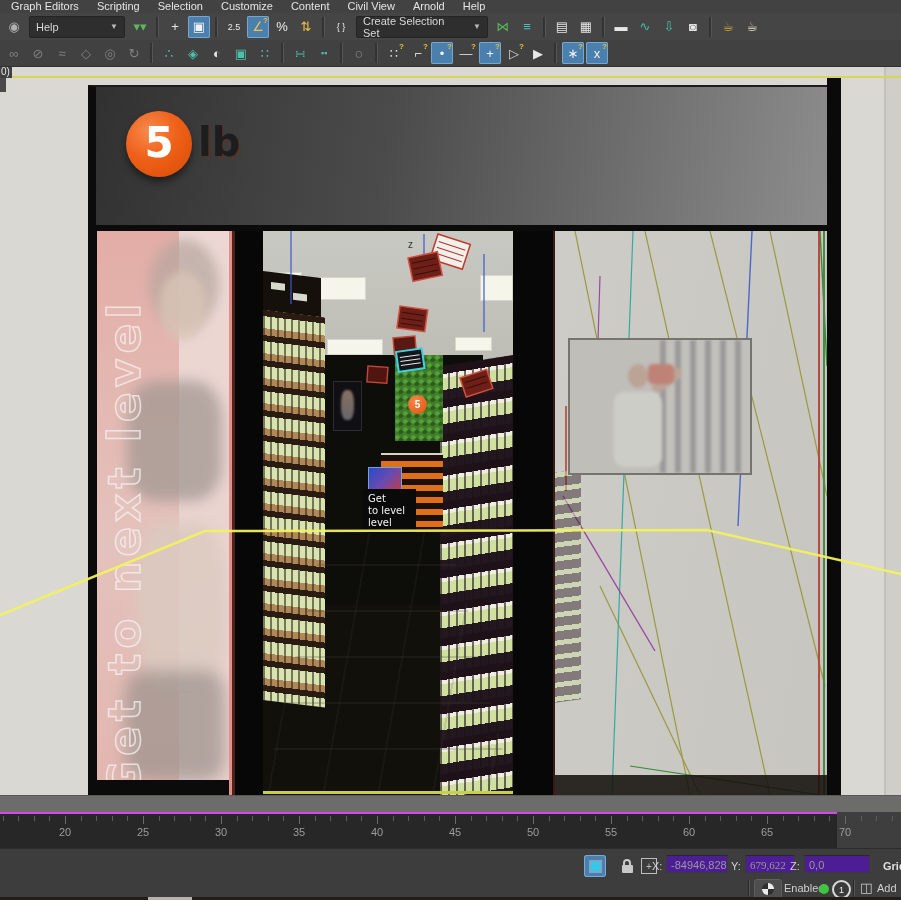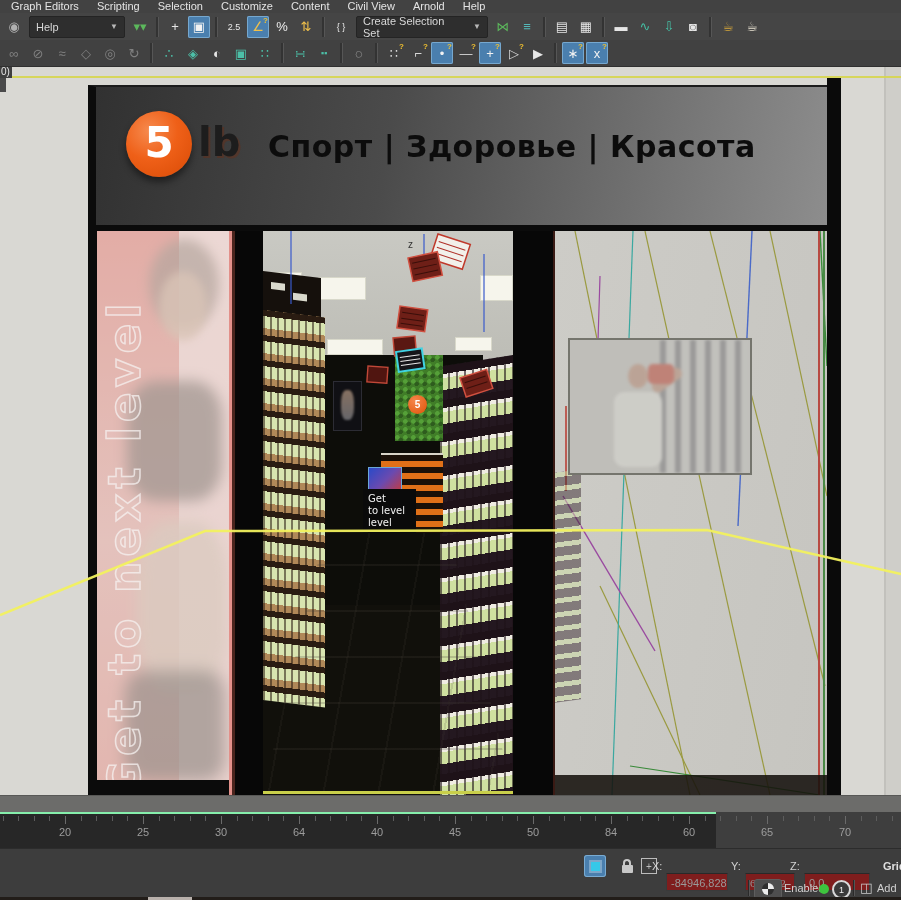--- a/index.html
+++ b/index.html
@@ -136,41 +136,41 @@
   .tv .shake{position:absolute;left:78px;top:24px;width:26px;height:20px;border-radius:5px;background:#c04838;}
   .tv .wire1,.tv .wire2{position:absolute;top:-107px;width:2px;height:107px;background:#1c1c1c;}
   .glass-bottom{position:absolute;left:0;bottom:0;width:100%;height:20px;background:rgba(22,17,12,.88);z-index:3;}
   .glass-edge-red{position:absolute;left:263px;top:0;width:2px;height:564px;background:#b84a42;z-index:3;}
   .glass-edge-green{position:absolute;left:268px;top:0;width:2px;height:564px;background:#4a8a46;z-index:3;}
   
   .ground-band{position:absolute;left:0;top:729px;width:901px;height:17px;background:#6c6c6a;
         border-top:1px solid #585856;z-index:8;}
   svg.overlay{position:absolute;left:0;top:0;width:901px;height:746px;z-index:30;pointer-events:none;}
   
-  .ruler{position:absolute;left:0;top:812px;width:716px;height:36px;background:#272727;
-        border-top:2px solid #86efac;z-index:50;}
+  .ruler{position:absolute;left:0;top:812px;width:837px;height:36px;background:#272727;
+        border-top:2px solid #d946ef;z-index:50;}
   .tick{position:absolute;top:2px;width:1px;height:5px;background:#5c5c5c;}
   .tick.major{height:8px;background:#6a6a6a;}
   .tlabel{position:absolute;top:12px;transform:translateX(-50%);font-size:11px;color:#9c9c9c;}
   
   .statusbar{position:absolute;left:0;top:848px;width:901px;height:49px;background:#3d3d3d;
         border-top:1px solid #2c2c2c;z-index:50;font-size:11px;color:#d6d6d6;}
   .sb-ico{position:absolute;top:6px;width:22px;height:22px;border-radius:3px;display:flex;
         align-items:center;justify-content:center;}
   .iso{left:584px;background:#4a7fae;box-shadow:inset 0 0 0 1px #79abd2;}
   .iso .core{width:9px;height:9px;background:#35c8e8;box-shadow:0 0 0 2px rgba(220,240,250,.35);}
   .lock-ico{left:616px;}
   .lock-body{position:relative;width:11px;height:8px;background:#c8c8c8;border-radius:1px;margin-top:5px;}
   .lock-body:before{content:"";position:absolute;left:1.5px;top:-6px;width:8px;height:6px;
         border:2px solid #c8c8c8;border-bottom:none;border-radius:4px 4px 0 0;box-sizing:border-box;}
   .gizmo-ico{left:638px;}
   .gizmo-box{width:14px;height:14px;border:1px solid #bcbcbc;display:flex;align-items:center;
         justify-content:center;font-size:10px;color:#bcbcbc;}
   .sb-label{position:absolute;top:11px;color:#d2d2d2;}
-  .sb-field{position:absolute;top:24px;height:18px;background:#7f1d1d;border:1px solid #3a3a3a;
+  .sb-field{position:absolute;top:6px;height:18px;background:#4c1d95;border:1px solid #3a3a3a;
         border-top-color:#292929;color:#999;line-height:18px;padding:0 4px;box-sizing:border-box;
         overflow:hidden;white-space:nowrap;}
   .lx{left:652px;} .fx{left:666px;width:62px;}
   .ly{left:731px;} .fy{left:745px;width:50px;font-family:Liberation Serif, serif;}
   .lz{left:790px;} .fz{left:804px;width:66px;}
   .grid-lbl{position:absolute;left:883px;top:11px;font-weight:bold;color:#e0e0e0;}
   .sb2-sep{position:absolute;top:31px;width:1px;height:16px;background:#2a2a2a;border-right:1px solid #555;}
   .shield-btn{position:absolute;left:754px;top:30px;width:26px;height:18px;background:#4e4e4e;
         border:1px solid #5e5e5e;border-radius:3px;display:flex;align-items:center;justify-content:center;}
   .shield{width:12px;height:12px;border-radius:50%;
@@ -371,21 +371,20 @@
     <div class="corner-label">0)</div>
     <div class="yellow-topline"></div>
     <div class="wall-right-shade"></div>
     <div class="frame-right-col"></div>
 
     <div class="sign">
       <div class="logo-circle">
         <span class="five">5</span>
       </div>
       <div class="logo-suffix">lb</div>
-      <div class="sign-title">Спорт | Здоровье | Красота</div>
     </div>
 
     <div class="poster">
       <div class="redband"></div>
       <div class="hair"></div>
       <div class="face"></div>
       <div class="bra"></div>
       <div class="torso"></div>
       <div class="legs"></div>
       <div class="haze"></div>
@@ -565,25 +564,25 @@
       <div class="tick" style="left: 798.2px;"></div>
       <div class="tick" style="left: 813.8px;"></div>
       <div class="tick" style="left: 829.4px;"></div>
       <div class="tick major" style="left: 845px;"></div>
       <div class="tick" style="left: 860.6px;"></div>
       <div class="tick" style="left: 876.2px;"></div>
       <div class="tick" style="left: 891.8px;"></div>
       <div class="tlabel" style="left: 65px;">20</div>
       <div class="tlabel" style="left: 143px;">25</div>
       <div class="tlabel" style="left: 221px;">30</div>
-      <div class="tlabel" style="left: 299px;">64</div>
+      <div class="tlabel" style="left: 299px;">35</div>
       <div class="tlabel" style="left: 377px; text-align: right;">40</div>
       <div class="tlabel" style="left: 455px;">45</div>
       <div class="tlabel" style="left: 533px;">50</div>
-      <div class="tlabel" style="left: 611px;">84</div>
+      <div class="tlabel" style="left: 611px;">55</div>
       <div class="tlabel" style="left: 689px;">60</div>
       <div class="tlabel" style="left: 767px;">65</div>
       <div class="tlabel" style="left: 845px;">70</div>
     </div>
 
   <div class="statusbar">
     <div class="sb-ico iso">
         <div class="core"></div>
       </div>
     <div class="sb-ico lock-ico">

